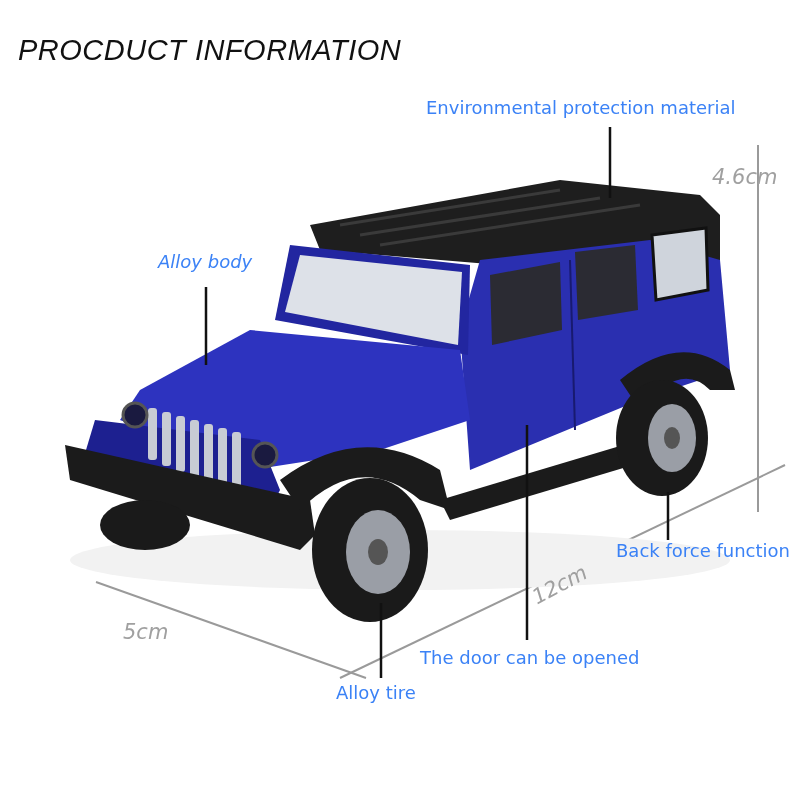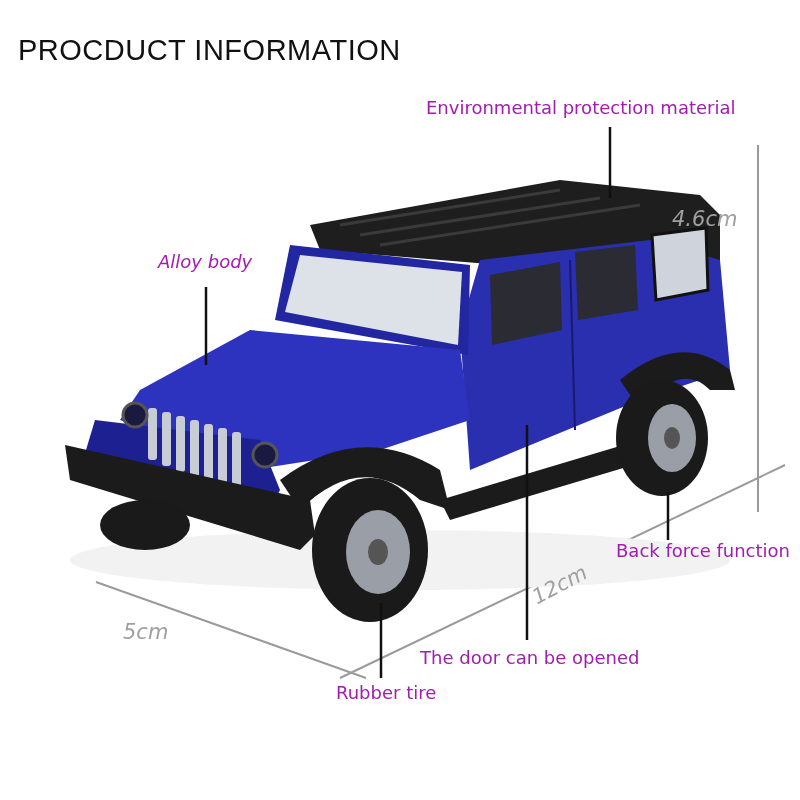--- a/index.html
+++ b/index.html
@@ -1,18 +1,18 @@
 <!DOCTYPE html>
 <html><head>
 <meta charset="utf-8">
 <style>
   html, body { margin: 0; padding: 0; background: #ffffff; }
   body { width: 800px; height: 800px; position: relative; overflow: hidden; font-family: "DejaVu Sans", sans-serif; }
-  .title { position: absolute; left: 18px; top: 34px; font-size: 29px; color: #111; letter-spacing: 0.5px; font-family: "Liberation Sans", sans-serif; }
-  .label { position: absolute; font-size: 18px; color: #a21caf; font-family: "DejaVu Sans", sans-serif; white-space: nowrap; }
+  .title { position: absolute; left: 18px; top: 34px; font-size: 29px; color: #111; letter-spacing: 0.5px; font-family: "Liberation Sans", sans-serif; font-style: italic; }
+  .label { position: absolute; font-size: 18px; color: #3b82f6; font-family: "DejaVu Sans", sans-serif; white-space: nowrap; }
   .dim { position: absolute; font-size: 21px; color: #a0a0a0; font-style: italic; font-family: "DejaVu Sans", sans-serif; }
   svg.art { position: absolute; left: 0; top: 0; }
 </style>
 </head>
 <body>
 
 <div class="title">PROCDUCT INFORMATION</div>
 
 <svg class="art" width="800" height="800" viewBox="0 0 800 800">
 
@@ -91,17 +91,17 @@
     <line x1="668" y1="492" x2="668" y2="540"></line>
     <line x1="527" y1="425" x2="527" y2="640"></line>
     <line x1="381" y1="603" x2="381" y2="678"></line>
   </g>
 </svg>
 
 <div class="label" style="left:426px; top:97px;">Environmental protection material</div>
 <div class="label" style="left:158px; top:251px;font-style:italic;">Alloy body</div>
 <div class="label" style="left:616px; top:540px;">Back force function</div>
 <div class="label" style="left:420px; top:647px;">The door can be opened</div>
-<div class="label" style="left:336px; top:682px;">Rubber tire</div>
+<div class="label" style="left:336px; top:682px;">Alloy tire</div>
 
-<div class="dim" style="left:672px; top:165px;margin-top:42px;">4.6cm</div>
+<div class="dim" style="left:712px; top:165px;">4.6cm</div>
 <div class="dim" style="left:528px; top:588px; transform: rotate(-28deg); transform-origin: left top;">12cm</div>
 <div class="dim" style="left:123px; top:620px;text-align:right;">5cm</div>
 
 </body></html>

